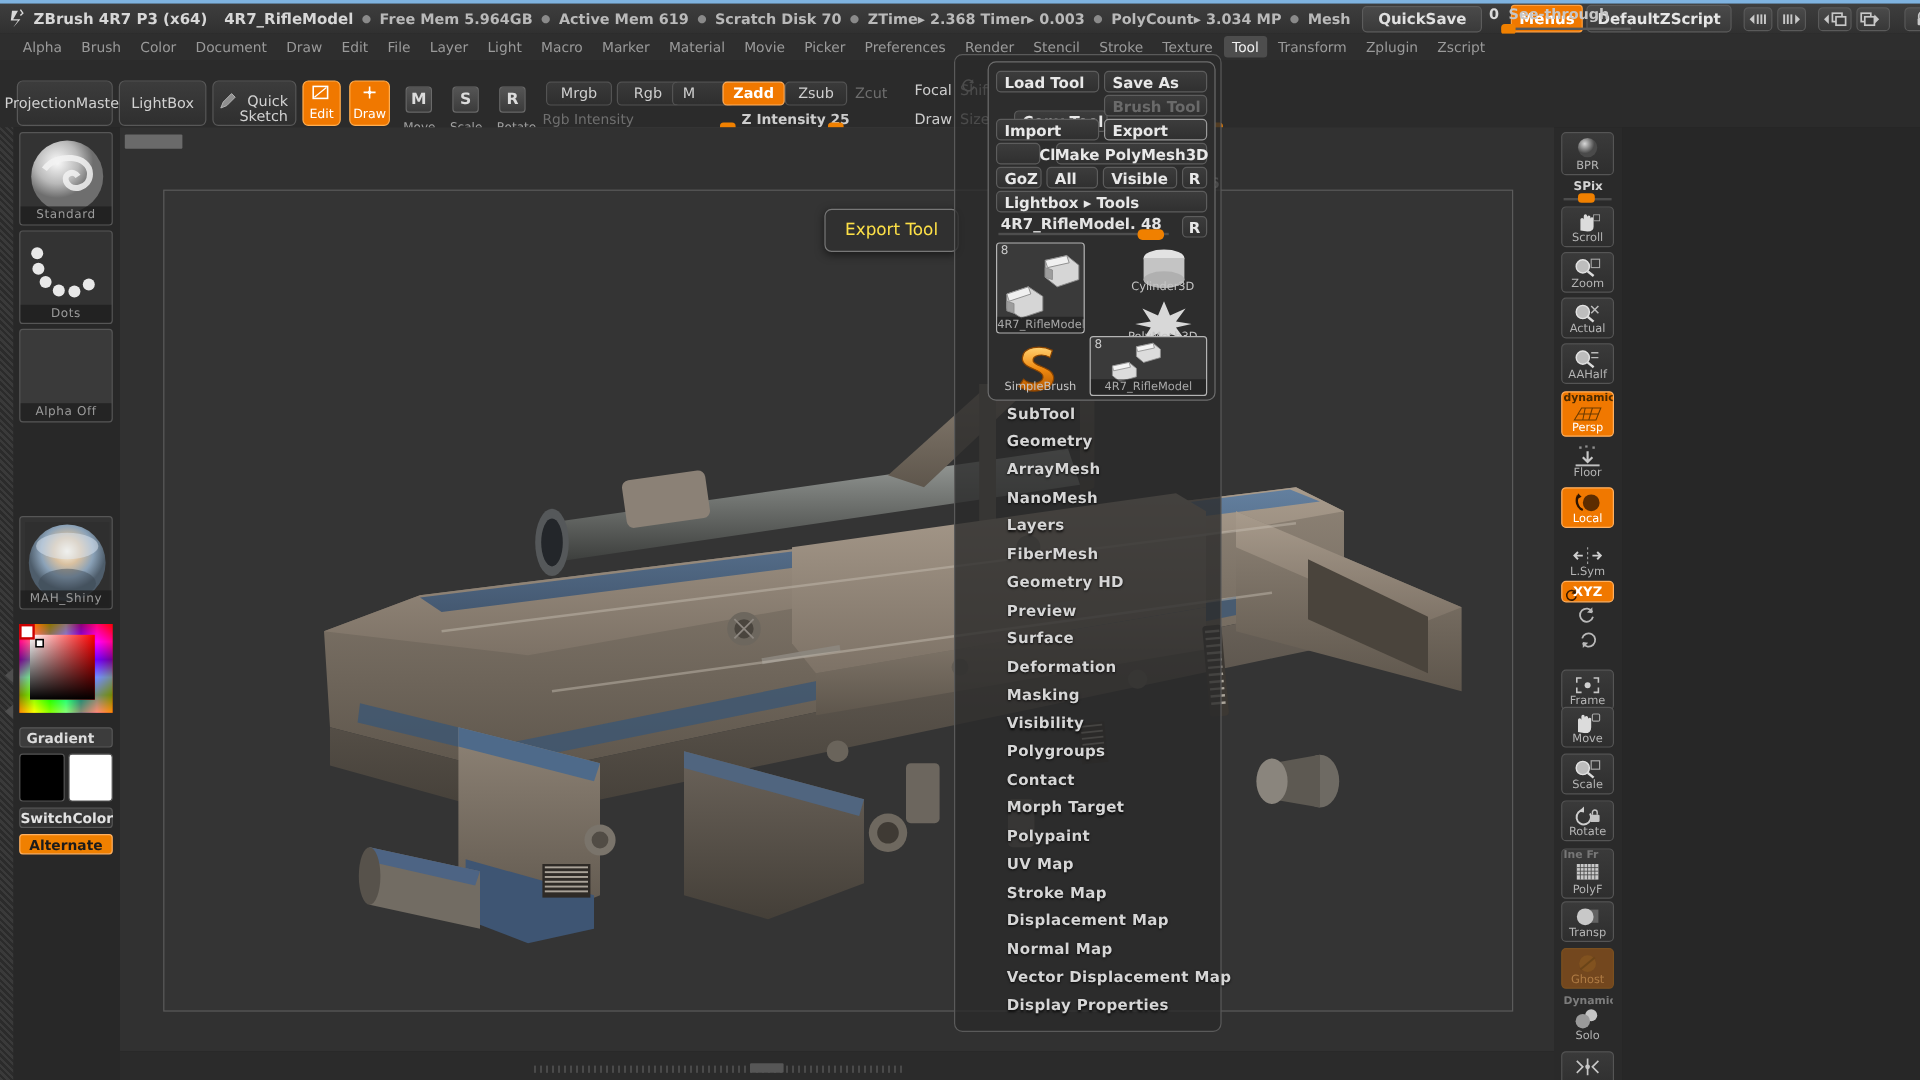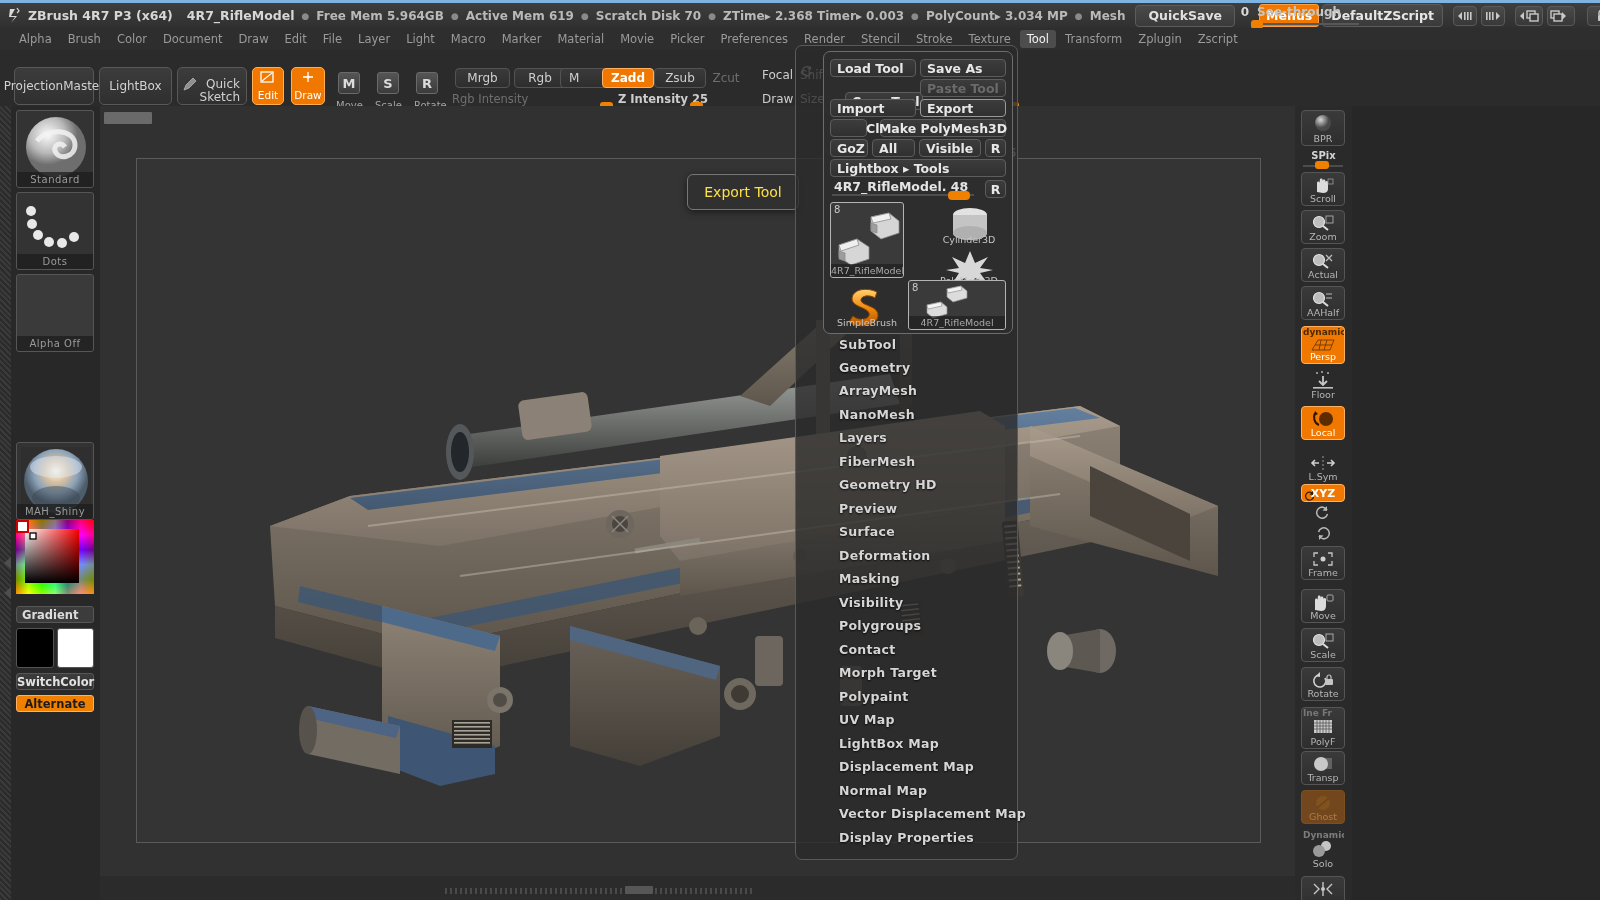--- a/index.html
+++ b/index.html
@@ -394,21 +394,21 @@
         </g>
       </svg>
       <span class="cap">Dots</span>
     </div>
 
     <div class="lthumb" style="top:168px;height:78px;background:#3a3a3a;">
       <span class="cap">Alpha Off</span>
     </div>
 
 
-    <div class="lthumb" style="top:336px;height:78px;">
+    <div class="lthumb" style="top:324px;height:78px;">
       <svg width="78" height="78" viewBox="0 0 78 78">
         <defs>
             <radialGradient id="gMat" cx="50%" cy="35%">
           <stop offset="0%" stop-color="#fff8e8"></stop>
               <stop offset="35%" stop-color="#d8c0a0"></stop>
           <stop offset="68%" stop-color="#8ba2b8"></stop>
               <stop offset="100%" stop-color="#4e5d6b"></stop>
             </radialGradient>
           </defs>
         <rect x="4" y="4" width="70" height="70" fill="#2f2f2f"></rect>
@@ -628,21 +628,21 @@
   <div class="dashrow"></div>
   <div class="dashknob"></div>
 
   <div class="tooltip">Export Tool</div>
 
   <div class="toolpop">
     <div class="tpbox">
       <div class="tbn" style="left:6px;  top:7px;  width:86px;">Load Tool</div>
       <div class="tbn" style="left:96px; top:7px;  width:86px;">Save As</div>
       <div class="tbn" style="left:21px;  top:27px; width:78px;margin-top:13px;">Copy Tool</div>
-      <div class="tbn dim" style="left:96px;top:27px; width:86px;">Paste Tool</div>
+      <div class="tbn dim" style="left:96px;top:27px; width:86px;">Brush Tool</div>
       <div class="tbn" style="left:6px;  top:47px; width:86px;">Import</div>
       <div class="tbn sel" style="left:96px;top:47px; width:86px;">Export</div>
       <div class="tbn" style="left:6px;  top:67px; width:32px;padding-left:35px;">Clone</div>
       <div class="tbn ctr" style="left:56px;top:67px; width:126px;">Make PolyMesh3D</div>
       <div class="tbn" style="left:6px;  top:87px; width:38px;">GoZ</div>
       <div class="tbn" style="left:48px; top:87px; width:43px;">All</div>
       <div class="tbn" style="left:95px; top:87px; width:62px;">Visible</div>
       <div class="tbn ctr" style="left:161px;top:87px;width:21px;">R</div>
       <div class="tbn" style="left:6px;  top:107px;width:176px;">Lightbox ▸ Tools</div>
 
@@ -722,21 +722,21 @@
     <div class="subitem" style="top:454px;">Preview</div>
     <div class="subitem" style="top:477px;">Surface</div>
     <div class="subitem" style="top:501px;">Deformation</div>
     <div class="subitem" style="top:524px;">Masking</div>
     <div class="subitem" style="top:548px;">Visibility</div>
     <div class="subitem" style="top:571px;">Polygroups</div>
     <div class="subitem" style="top:595px;">Contact</div>
     <div class="subitem" style="top:618px;">Morph Target</div>
     <div class="subitem" style="top:642px;">Polypaint</div>
     <div class="subitem" style="top:665px;">UV Map</div>
-    <div class="subitem" style="top:689px;">LightBox Map</div>
+    <div class="subitem" style="top:689px;">Stroke Map</div>
     <div class="subitem" style="top:712px;">Displacement Map</div>
     <div class="subitem" style="top:736px;">Normal Map</div>
     <div class="subitem" style="top:759px;">Vector Displacement Map</div>
     <div class="subitem" style="top:783px;">Display Properties</div>
   </div>
 
   <div class="rightedge"></div>
   <div class="rshelf">
 
     <div class="rbtn" style="top:4px;height:36px;">
@@ -875,21 +875,21 @@
     </div>
     <div class="rmini" style="top:420px;">
       <span>
         <svg width="18" height="16" viewBox="0 0 18 16">
             <path d="M5 11 A5.5 5.5 0 1 0 4.5 7" fill="none" stroke="#b8b8b8" stroke-width="1.5"></path>
             <path d="M5 15 L5 10 L9.5 10.6 Z" fill="#b8b8b8"></path>
           </svg>
       </span>
     </div>
 
-    <div class="rbtn" style="top:440px;">
+    <div class="rbtn" style="top:452px;">
       <span class="gi">
         <svg width="26" height="18" viewBox="0 0 26 18">
             <circle cx="13" cy="9" r="2.5" fill="#d0d0d0"></circle>
             <g stroke="#c6c6c6" stroke-width="1.3" fill="none">
               <path d="M4 7 L4 3 L8 3"></path>
               <path d="M22 7 L22 3 L18 3"></path>
               <path d="M4 11 L4 15 L8 15"></path>
               <path d="M22 11 L22 15 L18 15"></path>
             </g>
           </svg>

